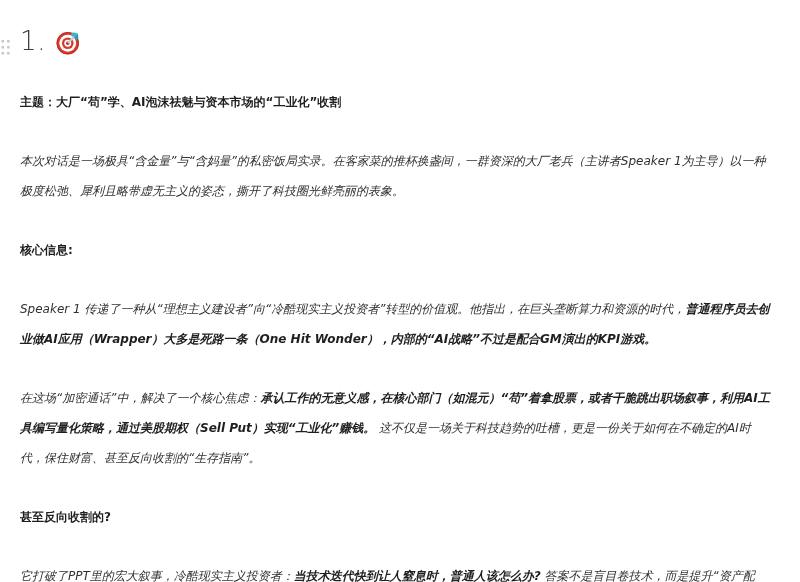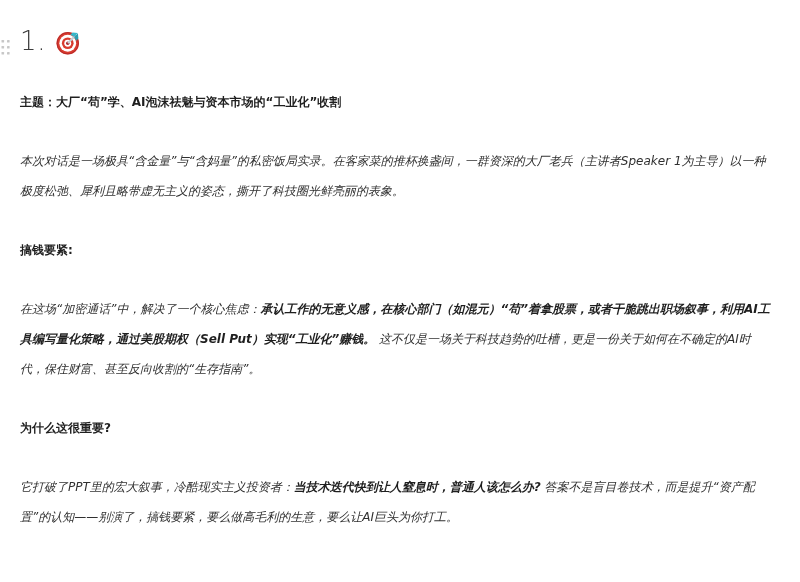--- a/index.html
+++ b/index.html
@@ -110,19 +110,20 @@
             <path d="M29 23.1 l7 0 l-4.4 5.4 l-4.2 0 z" fill="#2a9fb2"></path>
           </g>
         </svg>
       </span>
     </h1>
   </div>
 
   <div class="content">
     <p class="sub"><strong>主题：大厂“苟”学、AI泡沫祛魅与资本市场的“工业化”收割</strong></p>
     <p class="para"><span>本次对话是一场极具“含金量”与“含妈量”的私密饭局实录。在客家菜的推杯换盏间，一群资深的大厂老兵（主讲者Speaker 1为主导）以一种极度松弛、犀利且略带虚无主义的姿态，撕开了科技圈光鲜亮丽的表象。</span></p>
-    <p class="sub"><strong>搞钱要紧:</strong></p>
+    <p class="sub"><strong>核心信息:</strong></p>
+    <p class="para"><span>Speaker 1 传递了一种从“理想主义建设者”向“冷酷现实主义投资者”转型的价值观。他指出，在巨头垄断算力和资源的时代，</span><strong>普通程序员去创业做AI应用（Wrapper）大多是死路一条（One Hit Wonder），内部的“AI战略”不过是配合GM演出的KPI游戏。</strong></p>
     <p class="para"><span>在这场“加密通话”中，解决了一个核心焦虑：</span><strong>承认工作的无意义感，在核心部门（如混元）“苟”着拿股票，或者干脆跳出职场叙事，利用AI工具编写量化策略，通过美股期权（Sell Put）实现“工业化”赚钱。</strong><span> 这不仅是一场关于科技趋势的吐槽，更是一份关于如何在不确定的AI时代，保住财富、甚至反向收割的“生存指南”。</span></p>
-    <p class="sub"><strong>为什么这很重要?</strong></p>
+    <p class="sub"><strong>甚至反向收割的?</strong></p>
     <p class="para"><span>它打破了PPT里的宏大叙事，冷酷现实主义投资者：</span><strong>当技术迭代快到让人窒息时，普通人该怎么办?</strong><span> 答案不是盲目卷技术，而是提升“资产配置”的认知——别演了，搞钱要紧，要么做高毛利的生意，要么让AI巨头为你打工。</span></p>
   </div>
 
 </div>
 
 </body></html>

